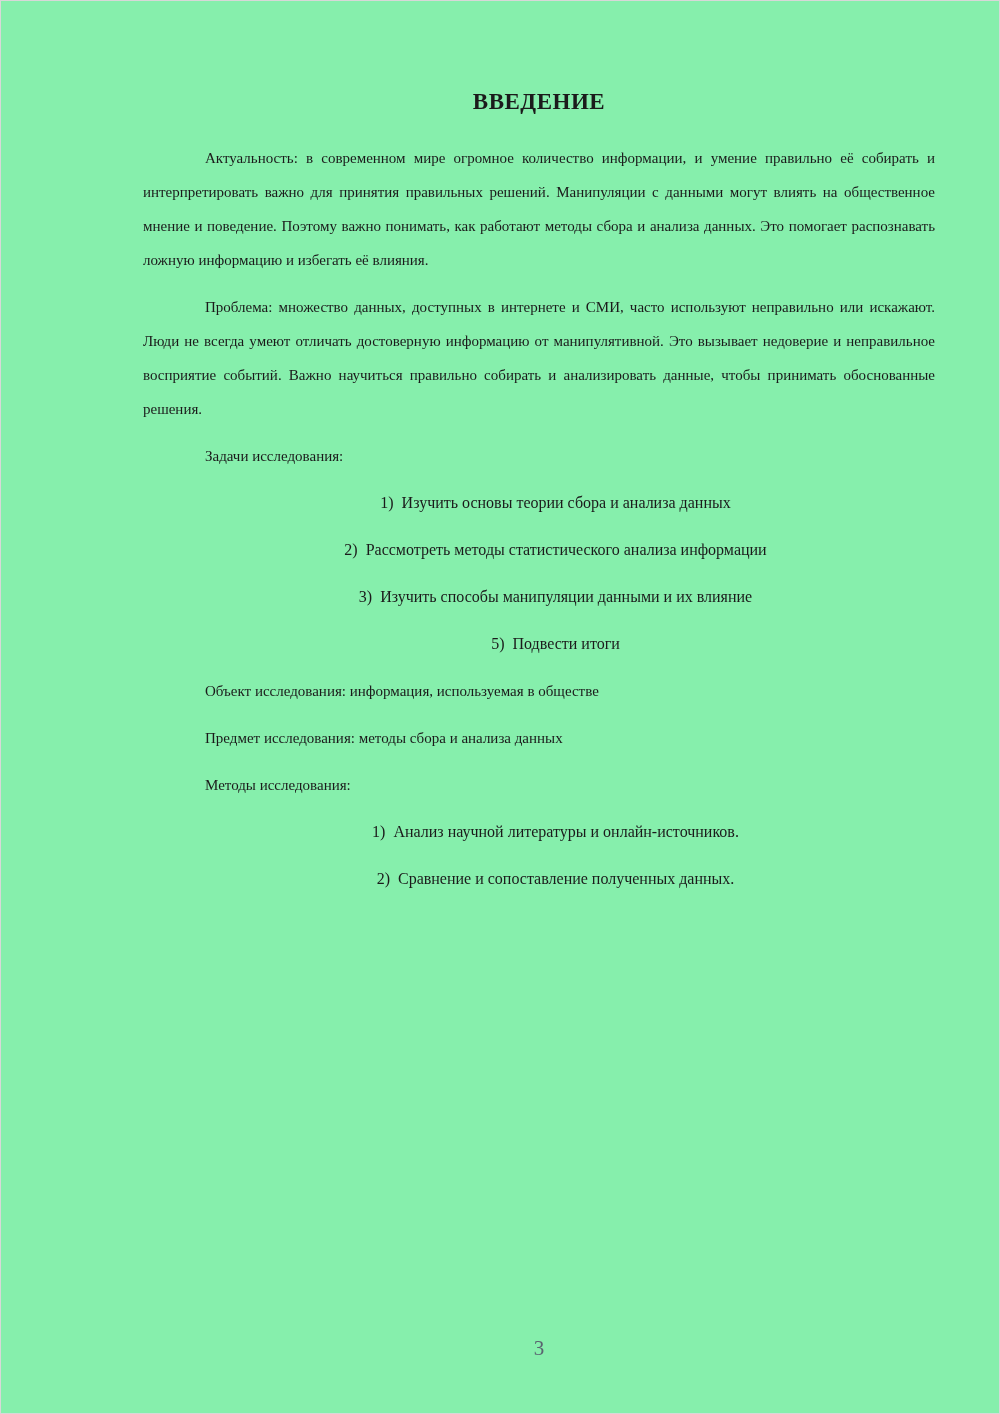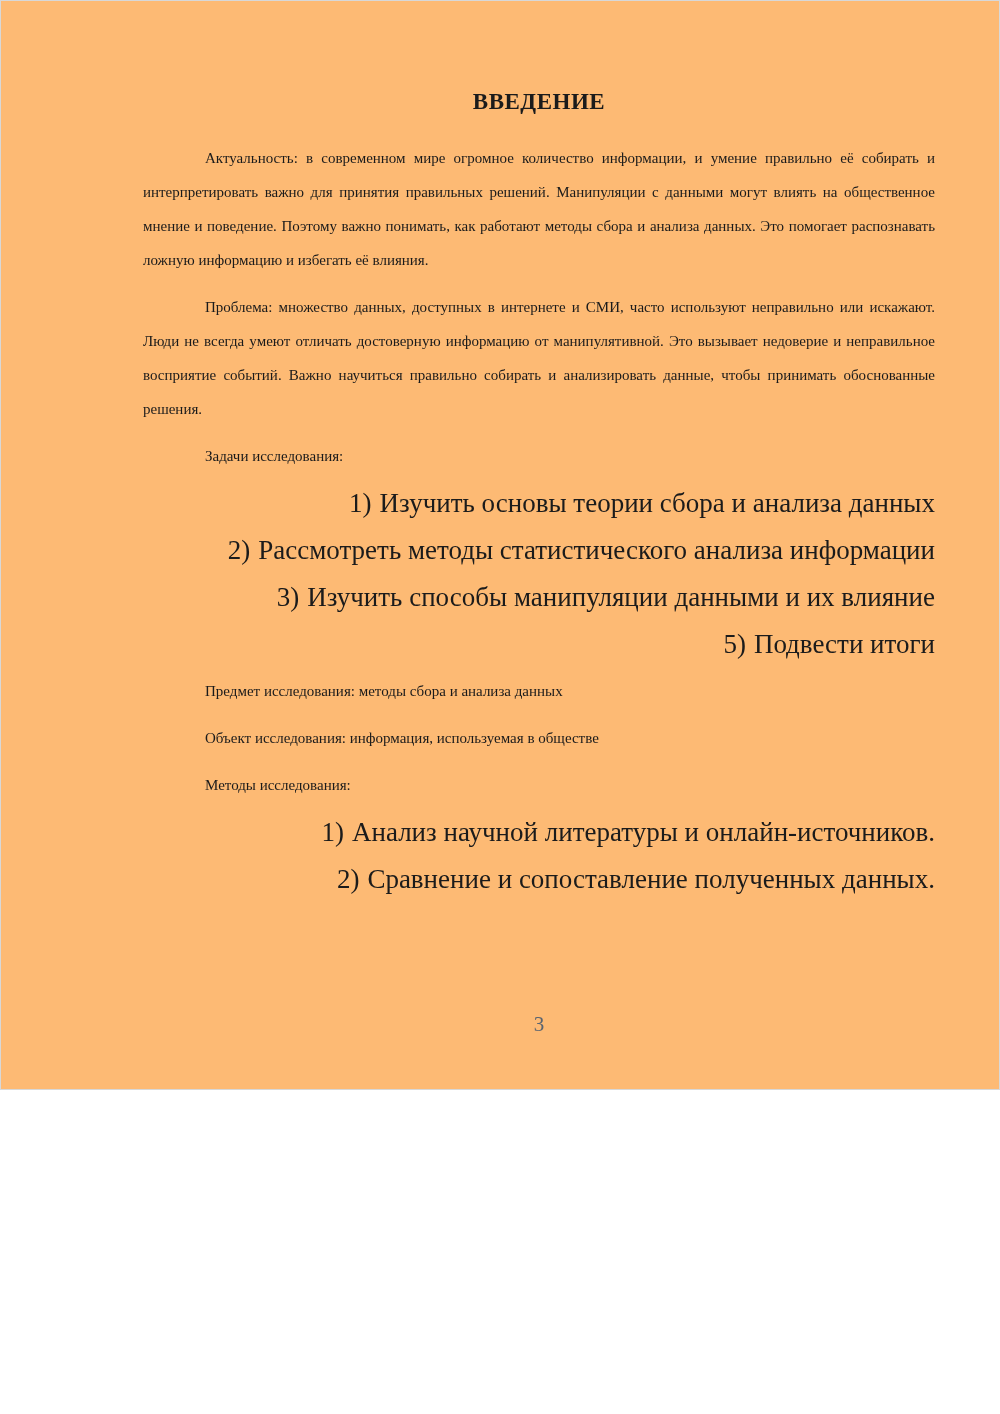--- a/index.html
+++ b/index.html
@@ -3,22 +3,22 @@
 <meta charset="utf-8">
 <style>
   html, body {
     margin: 0;
     padding: 0;
     background: #ffffff;
   }
   .page {
     position: relative;
     width: 1000px;
-    height: 1090px;
-    background: #fdba74;
+    height: 1414px;
+    background: #86efac;
     box-sizing: border-box;
     border: 1px solid #d8d8d8;
     padding: 88px 64px 0 142px;
     font-family: "Liberation Serif", "DejaVu Serif", serif;
     color: #1b1b1b;
     overflow: hidden;
   }
   .title {
     margin: 0 0 26px 0;
     font-size: 23px;
@@ -31,23 +31,23 @@
     font-size: 15px;
     line-height: 34px;
     text-align: justify;
     text-indent: 62px;
   }
   .list {
     margin: 2px 0 6px 0;
   }
   .list-item {
     margin: 0 0 13px 33px;
-    font-size: 27px;
+    font-size: 16px;
     line-height: 34px;
-    text-align: right;
+    text-align: center;
   }
   .list-item .num {
     margin-right: 8px;
   }
   .page-number {
     position: absolute;
     left: 142px;
     right: 64px;
     bottom: 52px;
     text-align: center;
@@ -77,23 +77,23 @@
       <span class="num">2)</span><span>Рассмотреть методы статистического анализа информации</span>
     </div>
     <div class="list-item">
       <span class="num">3)</span><span>Изучить способы манипуляции данными и их влияние</span>
     </div>
     <div class="list-item">
       <span class="num">5)</span><span>Подвести итоги</span>
     </div>
   </div>
 
+  <p class="para">Объект исследования: информация, используемая в обществе</p>
+
   <p class="para">Предмет исследования: методы сбора и анализа данных</p>
-
-  <p class="para">Объект исследования: информация, используемая в обществе</p>
 
 
   <p class="para">Методы исследования:</p>
 
   <div class="list">
     <div class="list-item">
       <span class="num">1)</span><span>Анализ научной литературы и онлайн-источников.</span>
     </div>
     <div class="list-item">
       <span class="num">2)</span><span>Сравнение и сопоставление полученных данных.</span>

